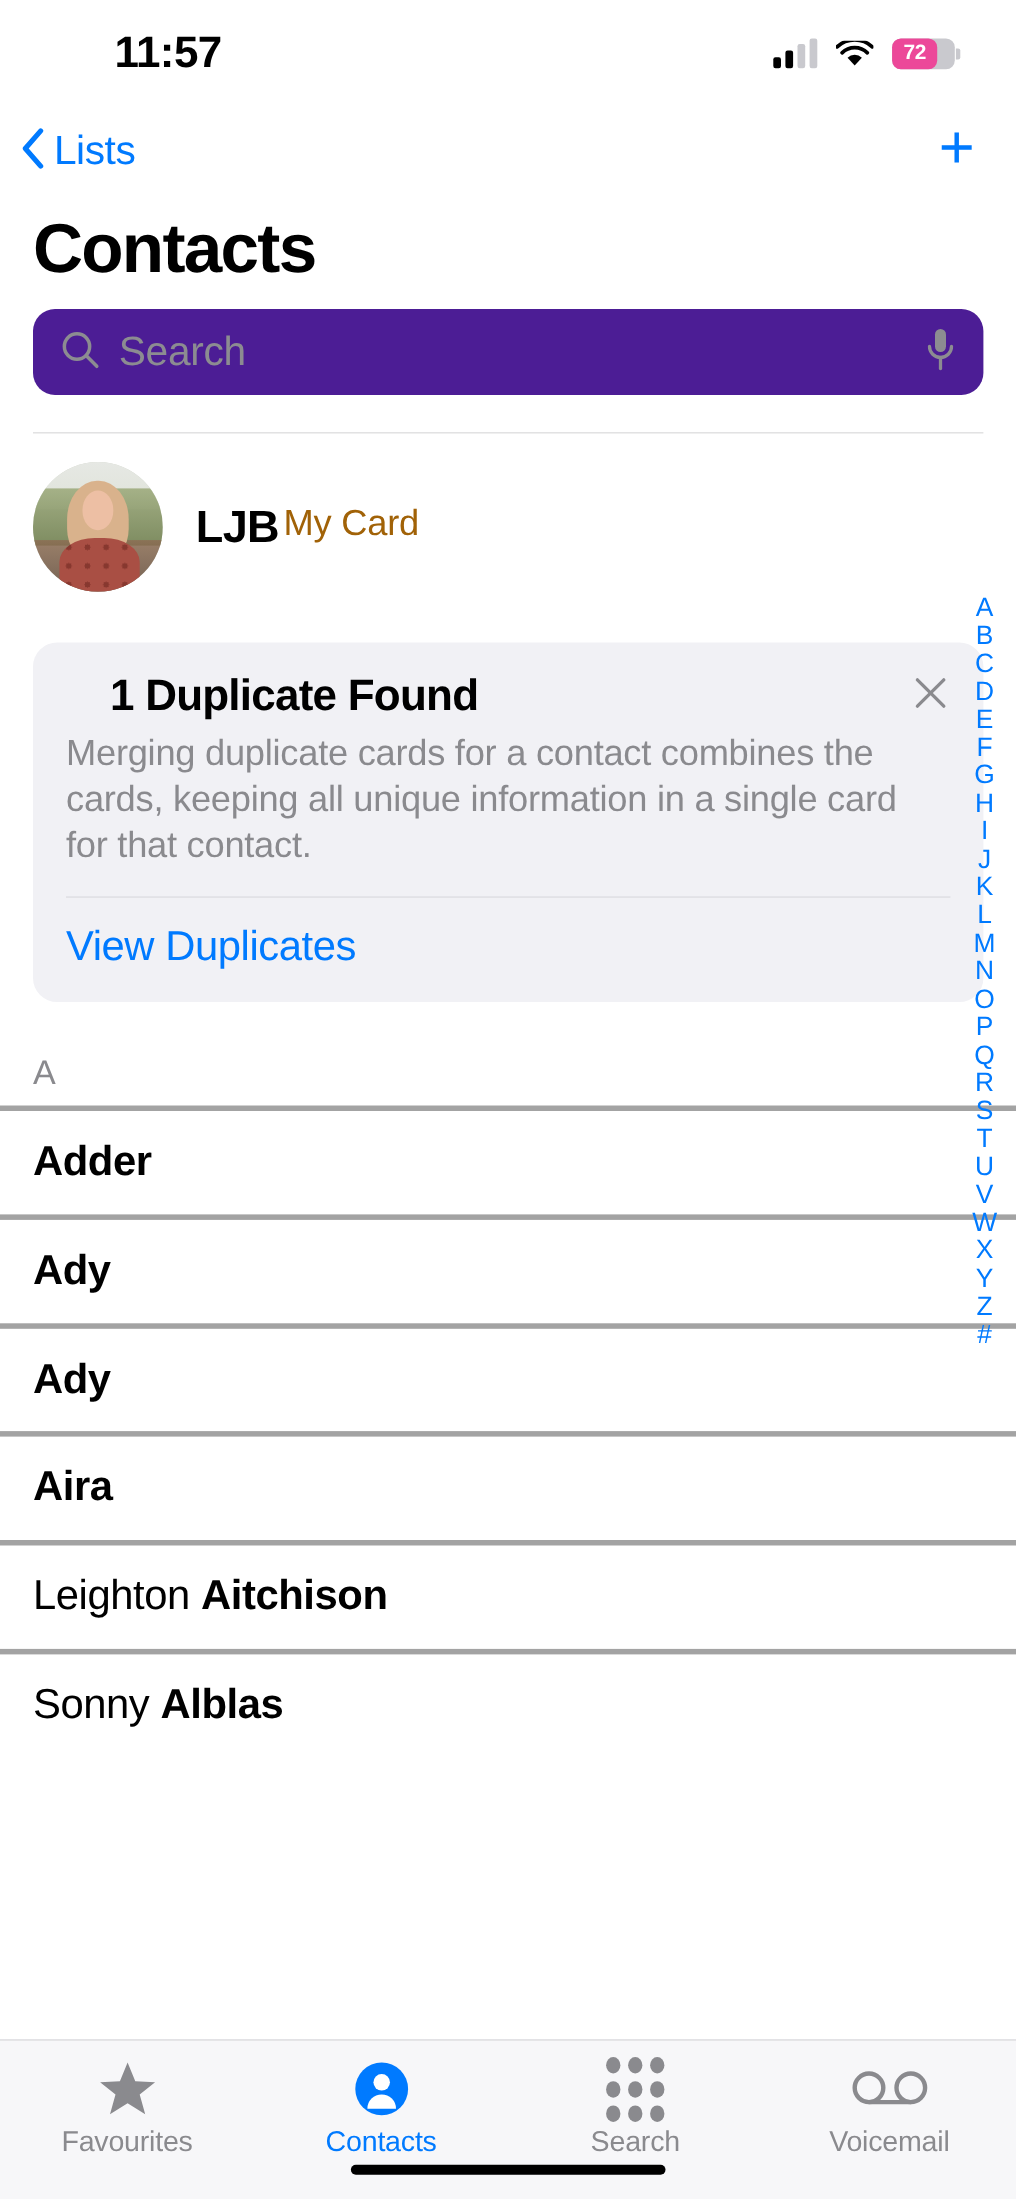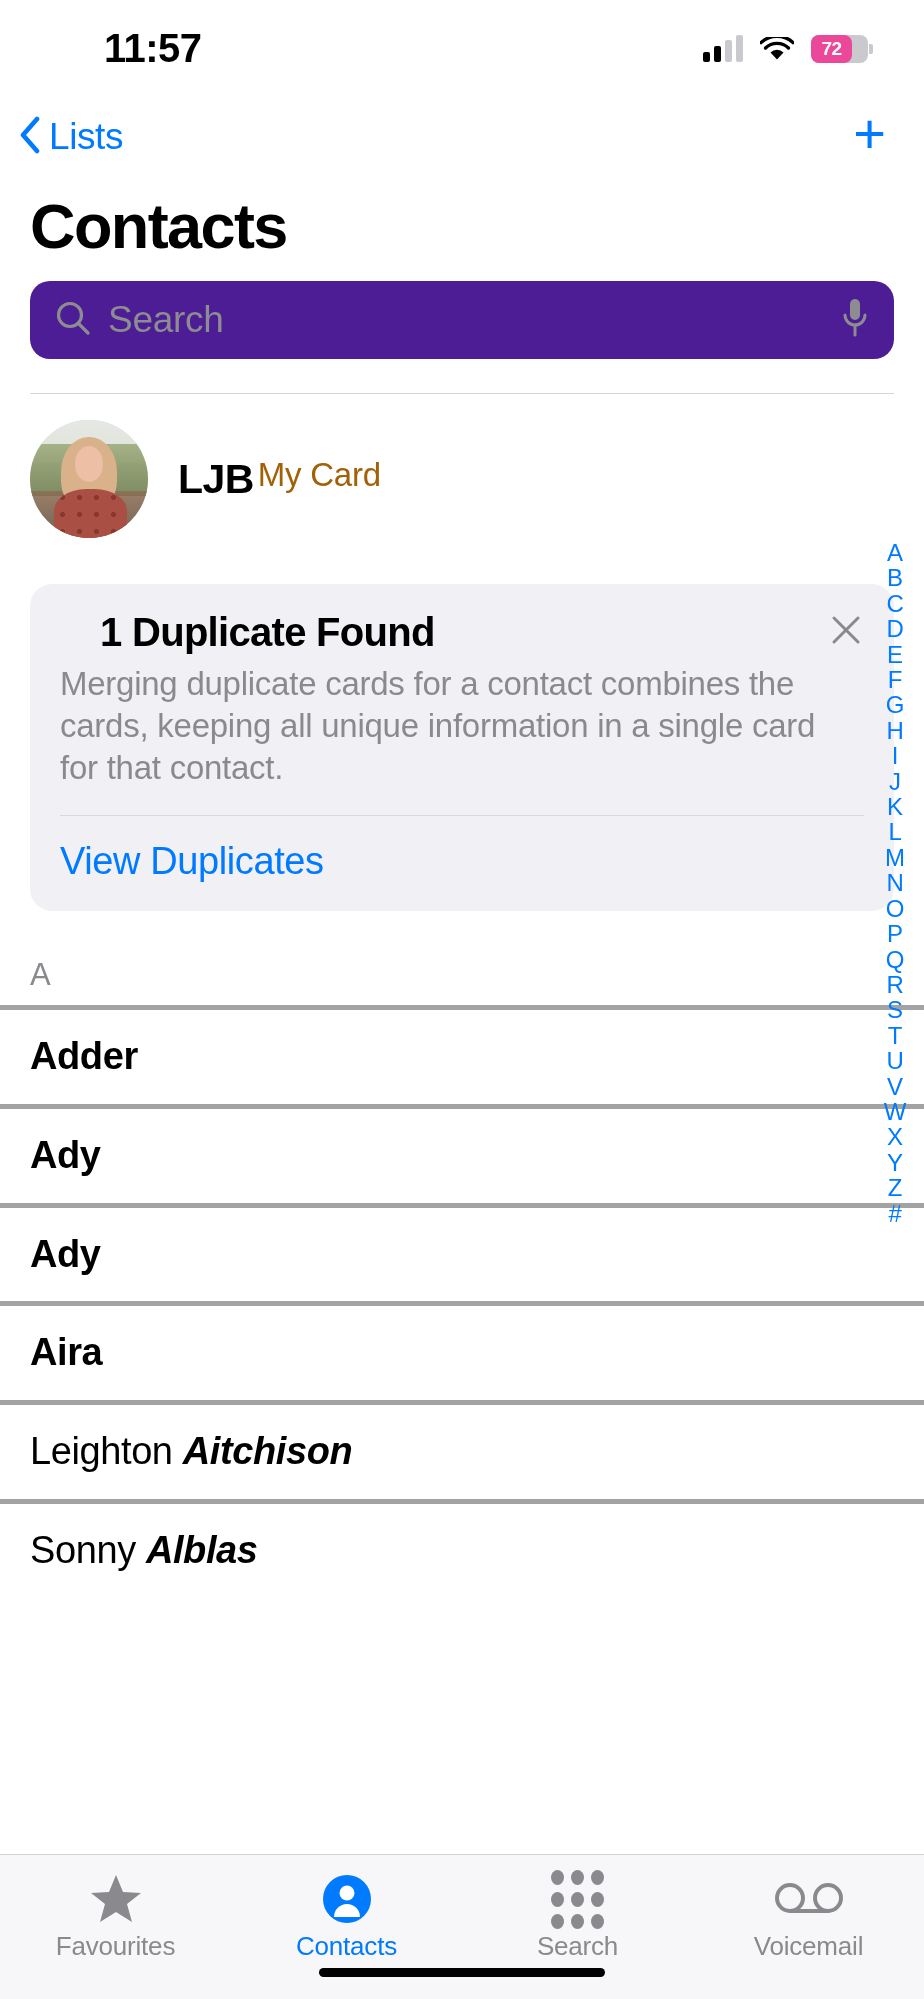--- a/index.html
+++ b/index.html
@@ -88,21 +88,21 @@
   .banner-sep { height:1px; background:#d8d8dd; margin:26px 0 0 0; }
   .banner-link { color:#007aff; font-size:38px; padding:24px 0 28px 0;
                  cursor:pointer; letter-spacing:-0.4px; }
 
   
   .list { margin-top:46px; }
   .sec-head { font-size:31px; color:#8a8a8e; padding:0 0 12px 30px; font-weight:400; }
   .row { padding:26px 30px 26px 30px; font-size:38px; letter-spacing:-0.4px;
          border-top:5px solid #a3a3a3; cursor:pointer; line-height:1.1; }
   .row .fn { font-weight:400; }
-  .row .ln { font-weight:700;font-style:italic; }
+  .row .ln { font-weight:700; }
   .row.bold-only { font-weight:700; }
 
   
   .index { position:absolute; right:8px; top:540px; width:42px;
            display:flex; flex-direction:column; align-items:center; cursor:pointer; }
   .index span { color:#007aff; font-size:24px; line-height:25.4px; font-weight:500;
                 letter-spacing:-0.2px; }
 
   
   .tabbar { position:absolute; left:0; right:0; bottom:0; height:145px;

